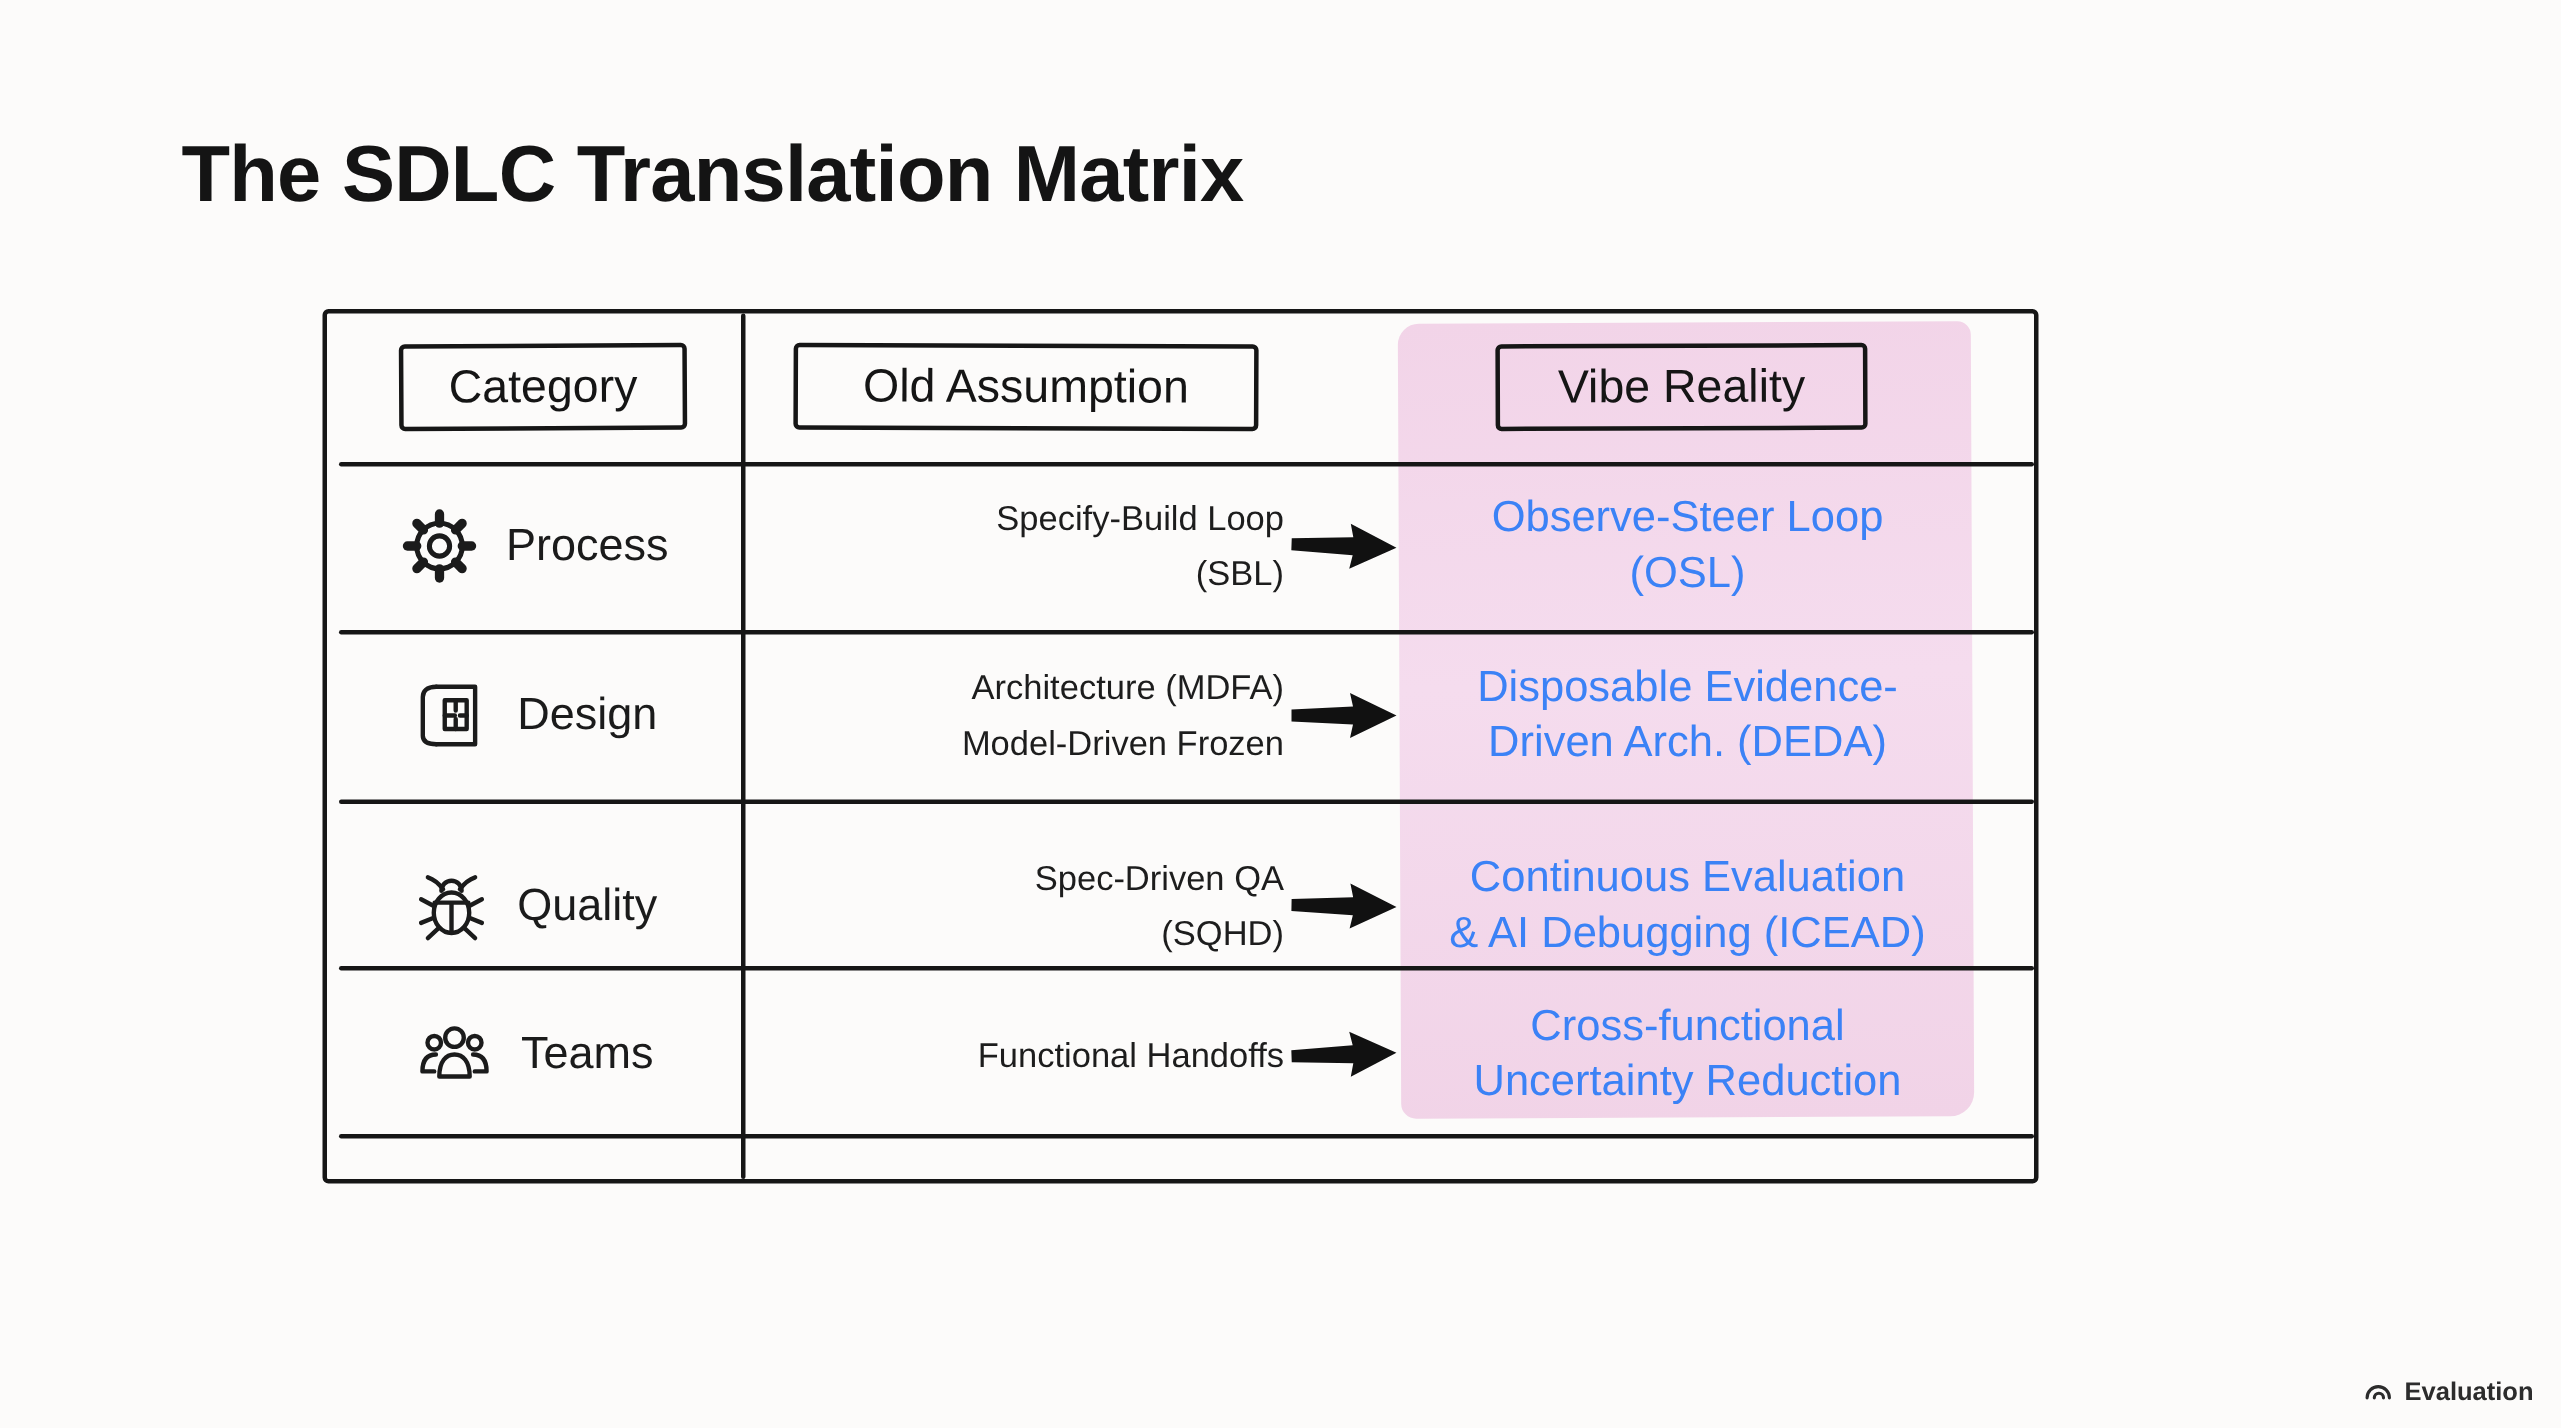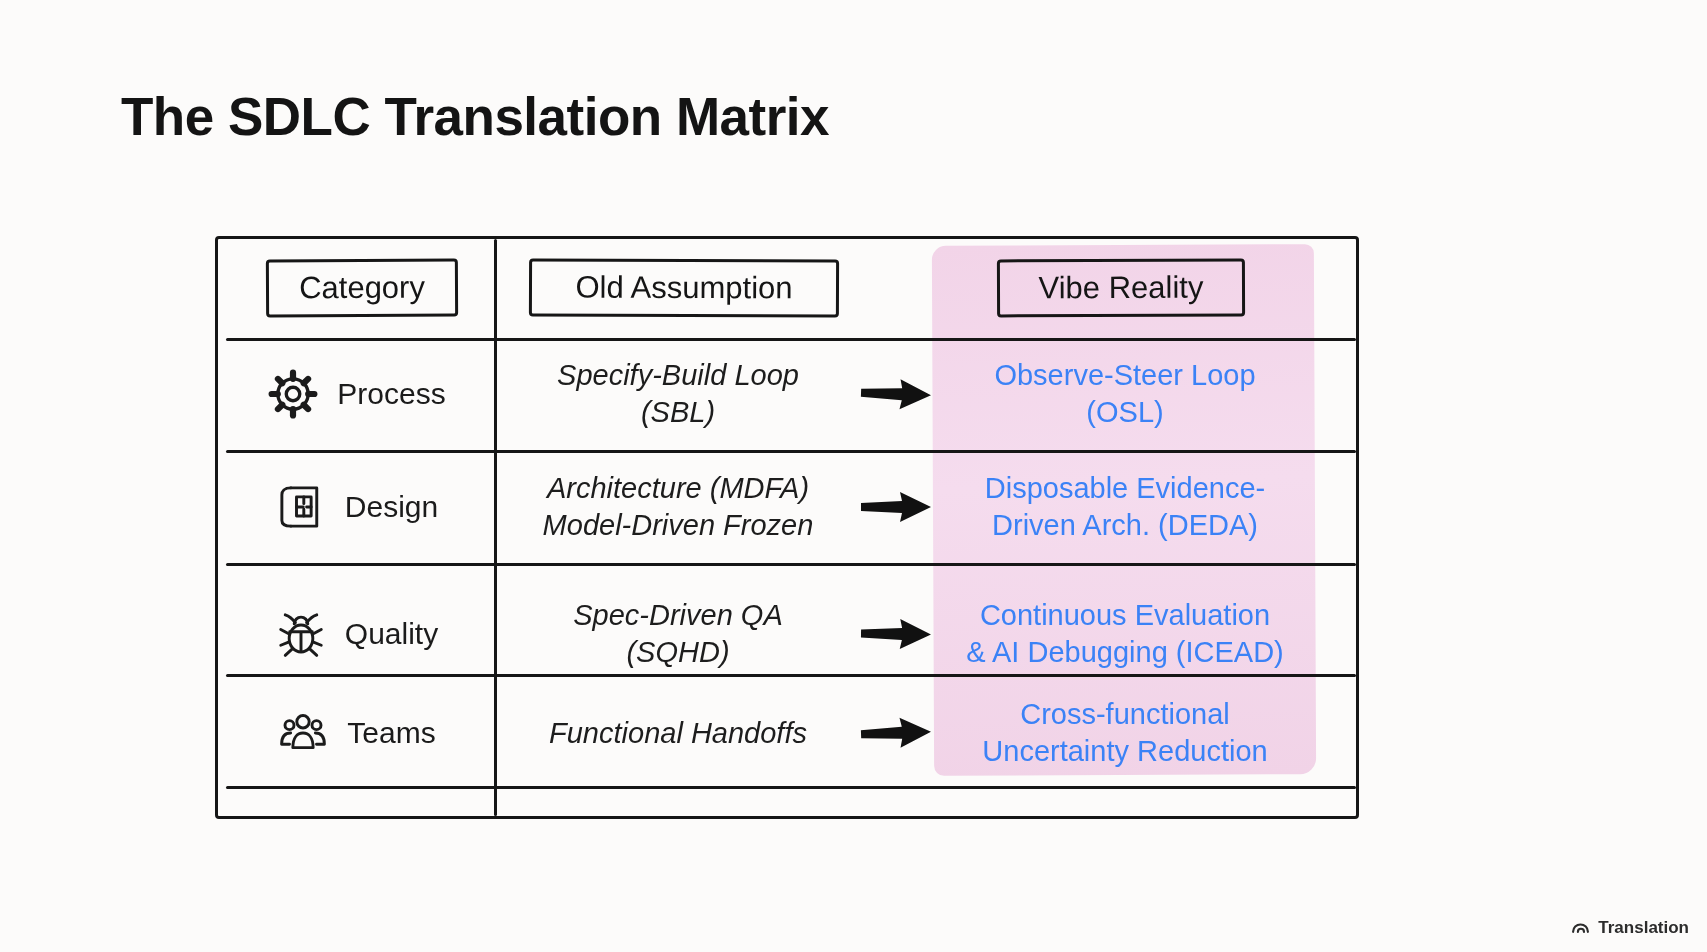--- a/index.html
+++ b/index.html
@@ -7,21 +7,21 @@
     position:relative;width:1707px;height:952px;margin:0 auto;
     background:#fcfbfa;overflow:hidden;
     font-family:"Liberation Sans",sans-serif;color:#1b1b1b;
   }
   .title{
     position:absolute;left:121px;top:86px;
     font-size:53px;font-weight:600;letter-spacing:-0.5px;color:#141414;
   }
   .matrix{
     position:absolute;left:215px;top:206px;width:1138px;height:577px;
-    border:3px solid #161616;border-radius:4px;margin-top:30px;
+    border:3px solid #161616;border-radius:4px;
   }
   .highlight{
     position:absolute;left:715px;top:6px;width:382px;height:530px;
     background:linear-gradient(178deg,#f2d4e8,#f5dcee 45%,#f1d3e7);
     border-radius:14px 9px 16px 10px;transform:rotate(-0.25deg);
   }
   .vdiv{
     position:absolute;left:276px;top:0;width:3px;height:100%;
     background:#161616;border-radius:2px;
   }
@@ -29,22 +29,22 @@
     position:absolute;left:8px;right:0;height:3px;background:#161616;border-radius:3px;
   }
   .row{position:absolute;left:0;width:100%;}
   .cat-cell{
     position:absolute;left:0;top:0;bottom:0;width:276px;
     display:flex;align-items:center;justify-content:center;gap:17px;border-radius:13px;
   }
   .cat-label{font-size:30px;color:#1b1b1b;}
   .old-cell{
     position:absolute;left:282px;top:0;bottom:0;width:356px;
-    display:flex;flex-direction:column;align-items:center;justify-content:center;
-    font-size:29px;line-height:37px;text-align:center;color:#1d1d1d;font-style:italic;
+    display:flex;flex-direction:column;align-items:flex-end;justify-content:center;
+    font-size:23px;line-height:37px;text-align:center;color:#1d1d1d;
   }
   .arrow-cell{
     position:absolute;left:638px;top:0;bottom:0;width:80px;
     display:flex;align-items:center;justify-content:center;
   }
   .vibe-cell{
     position:absolute;left:717px;top:0;bottom:0;width:380px;
     display:flex;flex-direction:column;align-items:center;justify-content:center;
     font-size:29px;line-height:37px;text-align:center;color:#3b82f6;
   }
@@ -222,16 +222,16 @@
 
   </div>
 
   <div class="watermark">
     <span class="icon">
       <svg width="21" height="21" viewBox="0 0 24 24" fill="none" stroke="#2c2c2c" stroke-width="2.4" stroke-linecap="round">
         <path d="M3.5 17 A 8.5 8.5 0 0 1 20.5 17"></path>
         <path d="M9 17 A 3.5 3.5 0 0 1 16 17"></path>
       </svg>
     </span>
-    <span>Translation</span>
+    <span>Evaluation</span>
   </div>
 
 </div>
 
 </body></html>

